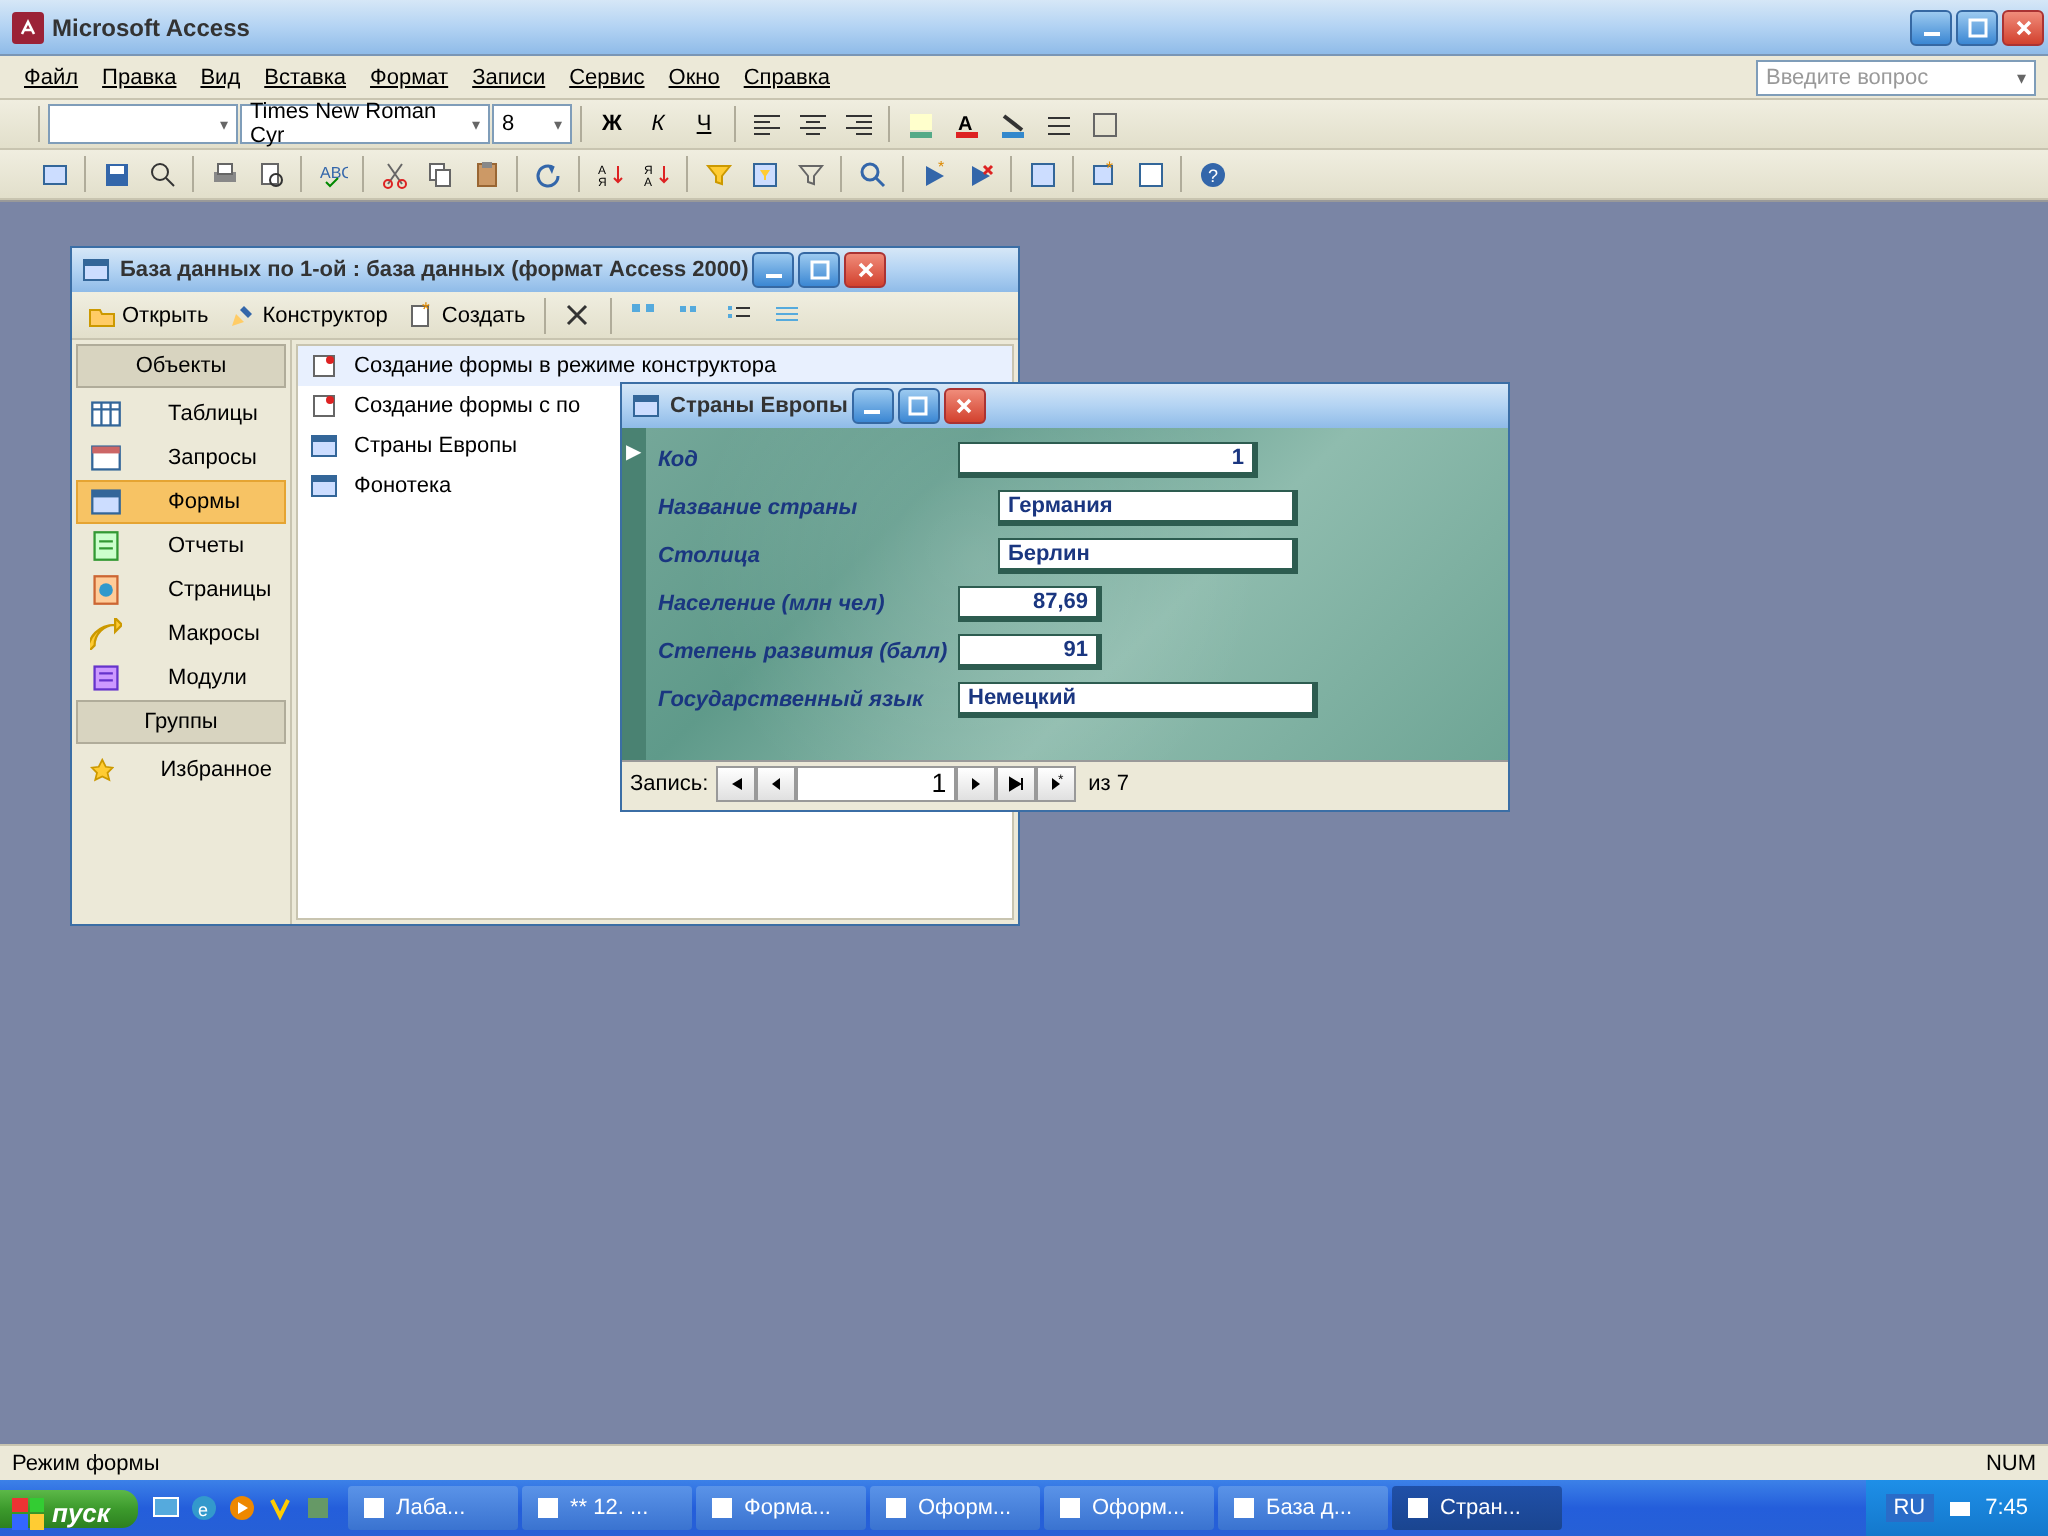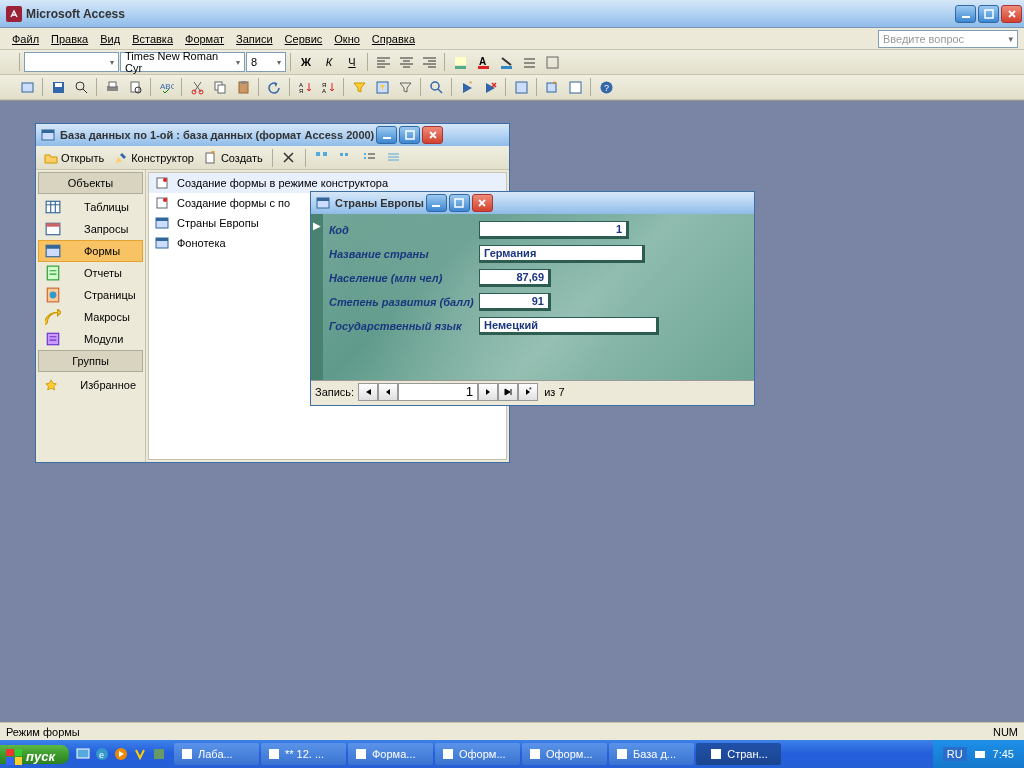--- a/index.html
+++ b/index.html
@@ -55,41 +55,41 @@
 
 .form-window { position:absolute; top:90px; left:310px; width:445px; height:215px; background:#ece9d8; border:1px solid #3b6ea5; }
 .form-body { background:linear-gradient(135deg,#76a89a 0%,#5f9a8a 30%,#8fbcae 60%,#6ea595 100%); height:166px; position:relative; padding:4px 8px; }
 .form-body::before { content:""; position:absolute; inset:0; background:radial-gradient(circle at 40% 40%, rgba(255,255,255,0.15) 0%, transparent 50%); }
 .rec-sel { position:absolute; left:0; top:0; width:12px; height:100%; background:#4a8272; }
 .rec-sel .tri { position:absolute; top:6px; left:2px; color:#fff; font-size:10px; }
 .form-row { display:flex; align-items:center; height:24px; margin-left:10px; position:relative; }
 .form-label { width:150px; color:#1a3680; font-weight:bold; font-size:11px; font-style:italic; }
 .form-field { background:#fff; border:1px solid #2d5c50; border-right:3px solid #2d5c50; border-bottom:3px solid #2d5c50; height:18px; padding:1px 4px; color:#1a3680; font-size:11px; font-weight:bold; }
 .f-code { width:150px; text-align:right; }
-.f-name { width:166px; }
+.f-name { width:150px;margin-left:20px; }
 .f-num { width:72px; text-align:right; }
 .f-lang { width:180px; }
 .form-nav { height:22px; background:#ece9d8; border-top:1px solid #999; display:flex; align-items:center; padding:0 4px; font-size:11px; gap:0; }
 .nav-btn { width:20px; height:18px; border:1px solid #999; background:linear-gradient(#fff,#e0e0e0); display:flex; align-items:center; justify-content:center; }
 .nav-btn svg { width:10px; height:10px; }
 .nav-input { width:80px; height:18px; border:1px solid #999; background:#fff; text-align:right; padding:0 4px; }
 
 
 .statusbar { position:absolute; bottom:28px; left:0; right:0; height:18px; background:#ece9d8; border-top:1px solid #c8c4b0; display:flex; align-items:center; padding:0 6px; font-size:11px; }
 .statusbar .right { margin-left:auto; display:flex; gap:20px; }
 
 
 .taskbar { position:absolute; bottom:0; left:0; right:0; height:28px; background:linear-gradient(#3c81e8,#245edb,#2660d6); display:flex; align-items:center; }
 .start-btn { height:19px; padding:4px 14px 0 6px; background:linear-gradient(#5cb848,#3c9a2c,#2d8020); color:#fff; font-weight:bold; font-style:italic; font-size:13px; display:flex; align-items:flex-start; gap:4px; border-radius:0 8px 8px 0; }
 .start-btn .logo { width:16px; height:16px; display:grid; grid-template:1fr 1fr/1fr 1fr; gap:1px; }
 .start-btn .logo span:nth-child(1){background:#e33;} .start-btn .logo span:nth-child(2){background:#3c3;} .start-btn .logo span:nth-child(3){background:#36f;} .start-btn .logo span:nth-child(4){background:#fc3;}
 .ql { display:flex; gap:3px; padding:0 6px; }
 .ql-icon { width:16px; height:16px; }
 .task-item { height:22px; padding:0 6px; margin:0 1px; background:linear-gradient(#5a93e8,#3a73d0); color:#fff; display:flex; align-items:center; gap:4px; font-size:11px; border-radius:2px; min-width:85px; max-width:90px; overflow:hidden; white-space:nowrap; }
-.task-item.active { background:linear-gradient(#2050a8,#1a4590);justify-content:center; }
+.task-item.active { background:linear-gradient(#2050a8,#1a4590); }
 .tray { margin-left:auto; height:28px; background:linear-gradient(#1e8fe8,#1478cc); display:flex; align-items:center; padding:0 10px; gap:6px; color:#fff; font-size:11px; }
 .tray .lang { background:#2a6cc8; padding:1px 4px; }
 
 .icon-box { display:inline-flex; width:16px; height:14px; }
 </style>
 </head>
 <body>
 
 <div class="app-window">
 
@@ -567,20 +567,24 @@
         <div id="form-fields">
             <div class="form-row">
               <div class="form-label">Код</div>
               <div class="form-field f-code">1</div>
             </div>
             <div class="form-row">
               <div class="form-label">Название страны</div>
               <div class="form-field f-name">Германия</div>
             </div>
             <div class="form-row">
+              <div class="form-label">Столица</div>
+              <div class="form-field f-name">Берлин</div>
+            </div>
+            <div class="form-row">
               <div class="form-label">Население (млн чел)</div>
               <div class="form-field f-num">87,69</div>
             </div>
             <div class="form-row">
               <div class="form-label">Степень развития (балл)</div>
               <div class="form-field f-num">91</div>
             </div>
             <div class="form-row">
               <div class="form-label">Государственный язык</div>
               <div class="form-field f-lang">Немецкий</div>

